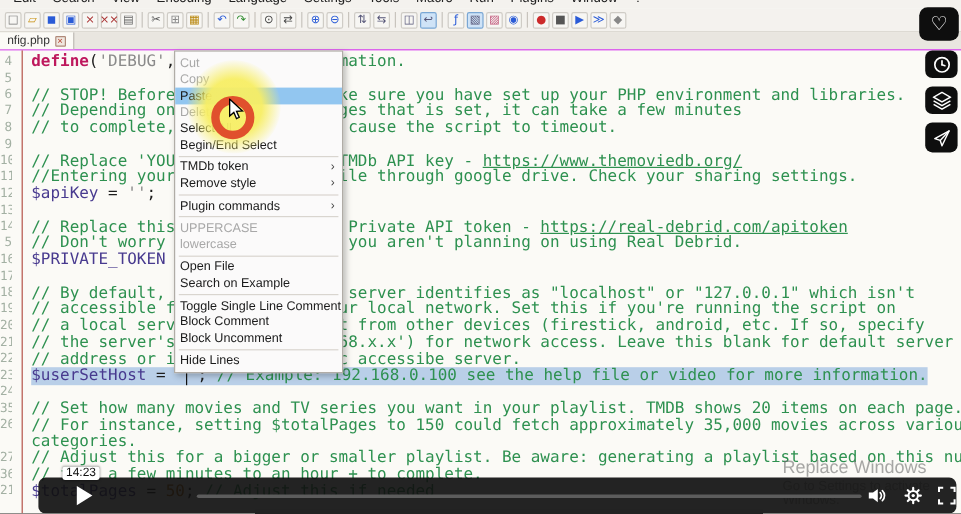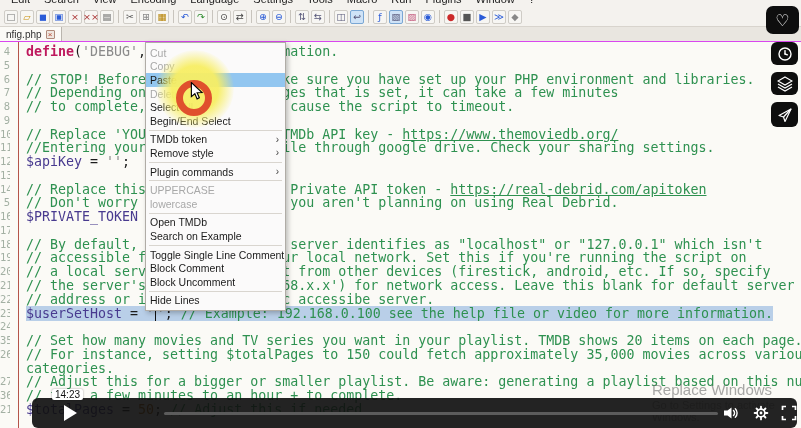--- a/index.html
+++ b/index.html
@@ -312,21 +312,21 @@
       </div>
       <div class="msep"></div>
       <div class="mi dis">
         <span class="lbl">UPPERCASE</span>
       </div>
       <div class="mi dis">
         <span class="lbl">lowercase</span>
       </div>
       <div class="msep"></div>
       <div class="mi">
-        <span class="lbl">Open TMDb</span>
+        <span class="lbl">Open File</span>
       </div>
       <div class="mi">
         <span class="lbl">Search on Example</span>
       </div>
       <div class="msep"></div>
       <div class="mi">
         <span class="lbl">Toggle Single Line Comment</span>
       </div>
       <div class="mi">
         <span class="lbl">Block Comment</span>

